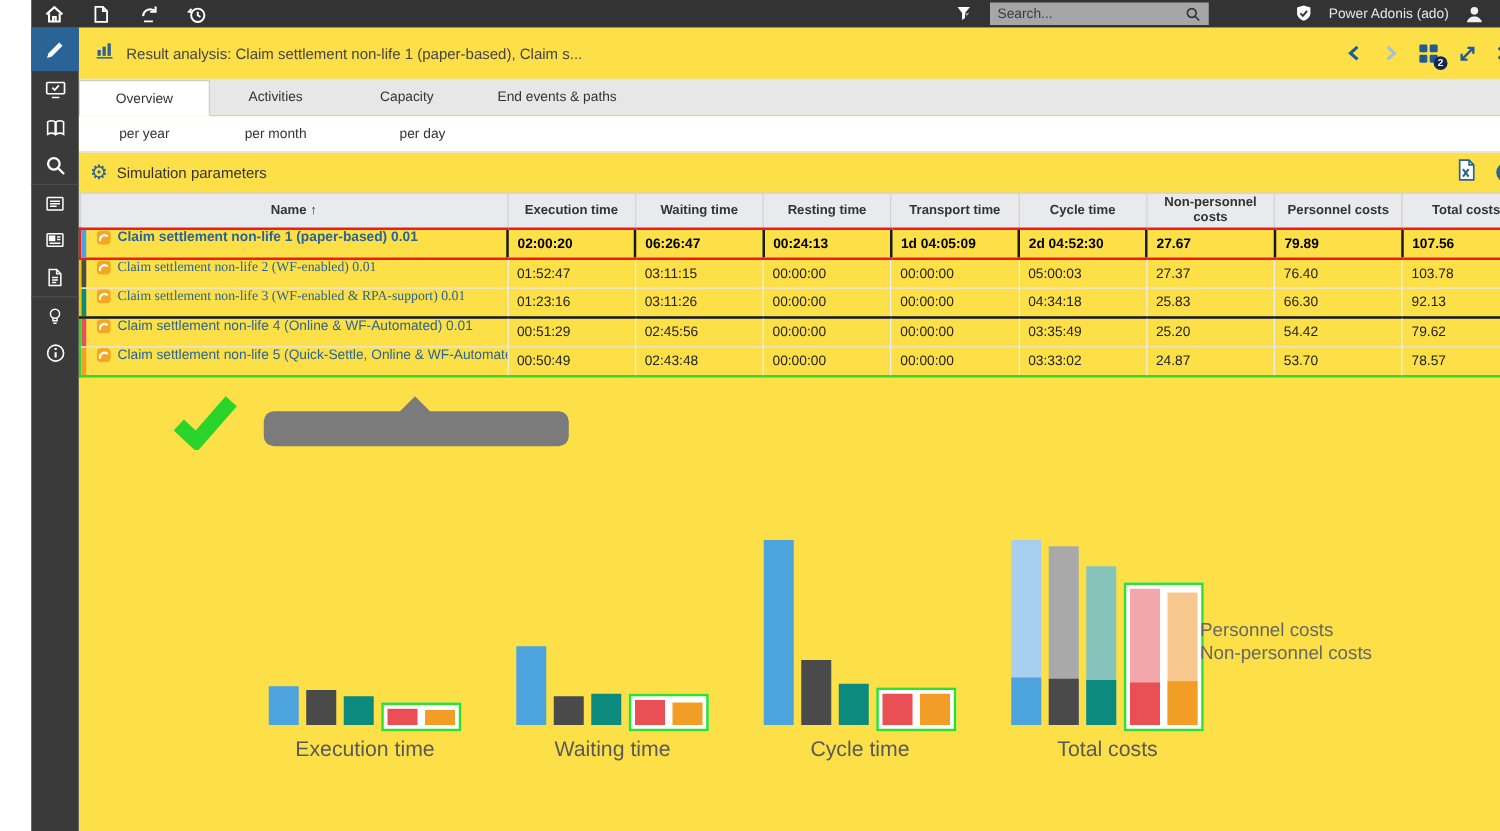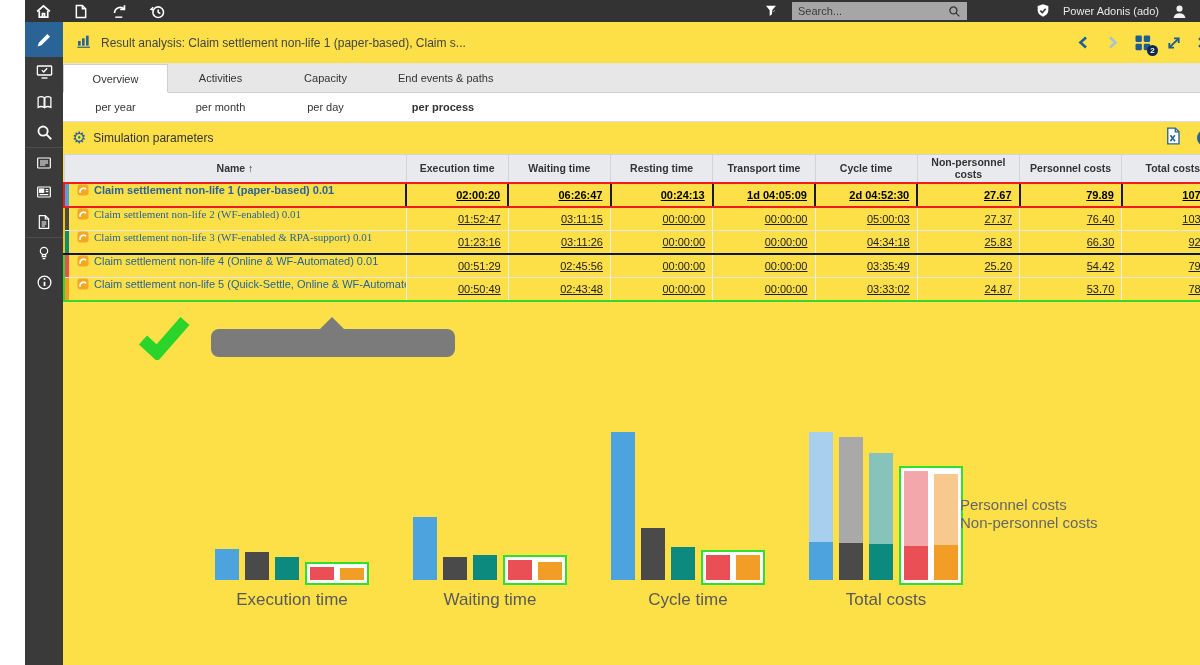--- a/index.html
+++ b/index.html
@@ -43,21 +43,21 @@
   .gear { color:#2a6496; font-size:16px; line-height:1; margin-right:7px; font-family:"DejaVu Sans",sans-serif; }
   .paramsbar .plabel { font-size:12px; color:#333; flex:1; }
   .pb-icons { display:flex; align-items:center; gap:16px; }
   .info-circle { width:16px; height:16px; border-radius:50%; background:#2a6496; color:#fff; font-size:11px; font-weight:bold; display:flex; align-items:center; justify-content:center; cursor:pointer; font-family:"DejaVu Serif",serif; }
 
   
   table { width:100%; border-collapse:collapse; table-layout:fixed; }
   col.c-name { width:342px; }
   th { background:#e9eaee; font-size:10.5px; color:#333; font-weight:bold; border:1px solid #d2d4da; padding:2px 4px; height:21px; line-height:1.1; text-align:center; }
   td { font-size:11px; color:#222; border-bottom:1px solid #e6e6e6; border-right:1px solid #efefef; height:19px; padding:0 7px; white-space:nowrap; overflow:hidden; }
-  td.num { text-align:right;text-decoration:underline; }
+  td.num { text-align:left; }
   td.name-cell { position:relative; padding:0 4px 10px 12px; }
   .chip { position:absolute; left:0; top:0; bottom:0; width:4px; }
   .name-inner { display:flex; align-items:center; gap:5px; }
   .row-link { color:#2a6496; cursor:pointer; }
   tr.red td { border-top:2px solid #ee1c1c; border-bottom:2px solid #ee1c1c; font-weight:bold; color:#000; }
   tr.red td.num { border-left:2px solid #1a1a1a; }
   tr.red td:first-child { border-left:2px solid #ee1c1c; }
   tr.red td:last-child { border-right:2px solid #ee1c1c; }
   tr.ys td { border-top:2px solid #eec800; }
   tr.ye td { border-bottom:2px solid #0f172a; }
@@ -263,21 +263,20 @@
     <div class="tabbar" id="tabbar">
         <div class="tab active">Overview</div>
         <div class="tab">Activities</div>
         <div class="tab">Capacity</div>
         <div class="tab">End events &amp; paths</div>
       </div>
     <div class="subtabbar" id="subtabbar">
         <div class="subtab">per year</div>
         <div class="subtab">per month</div>
         <div class="subtab">per day</div>
-        <div class="subtab active">per process</div>
       </div>
 
     <div class="paramsbar">
       <span class="gear">⚙</span>
       <span class="plabel">Simulation parameters</span>
       <div class="pb-icons">
         <span style="cursor:pointer">
           <svg width="16" height="18" viewBox="0 0 20 24" fill="none">
               <path d="M3 1.5h10l5 5V22.5H3z" fill="#fff" stroke="#2a6496" stroke-width="1.8"></path>
               <path d="M13 1.5v5h5" stroke="#2a6496" stroke-width="1.8"></path>

